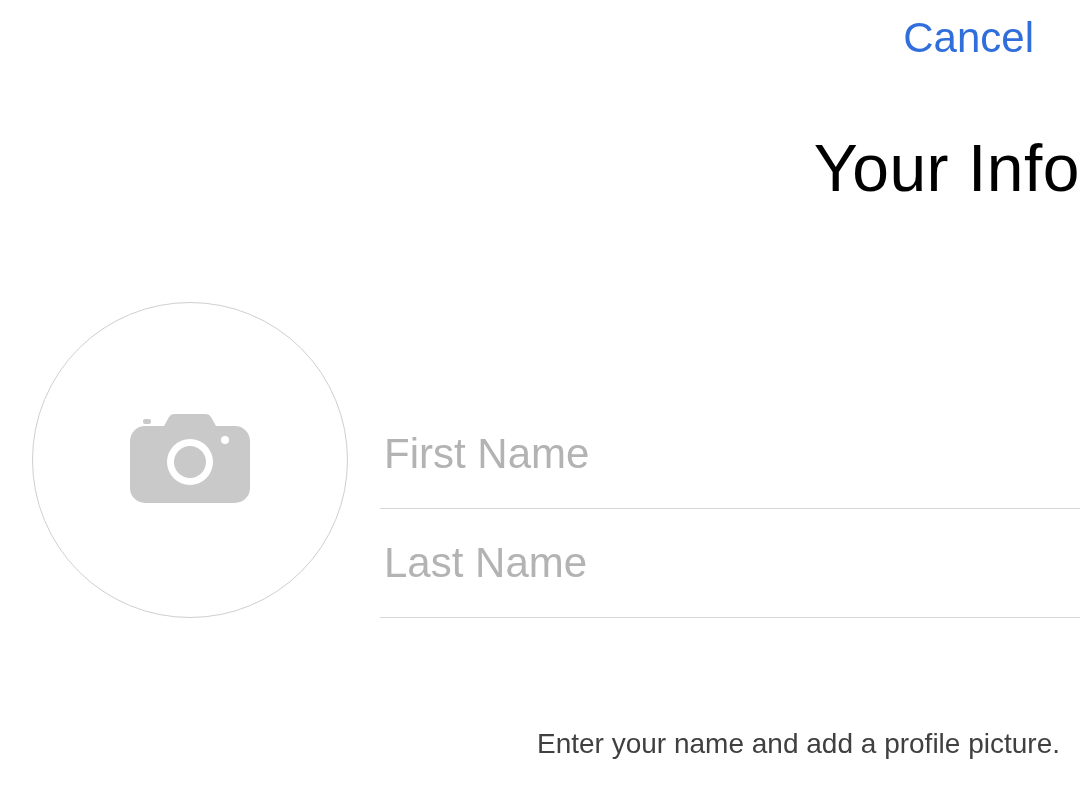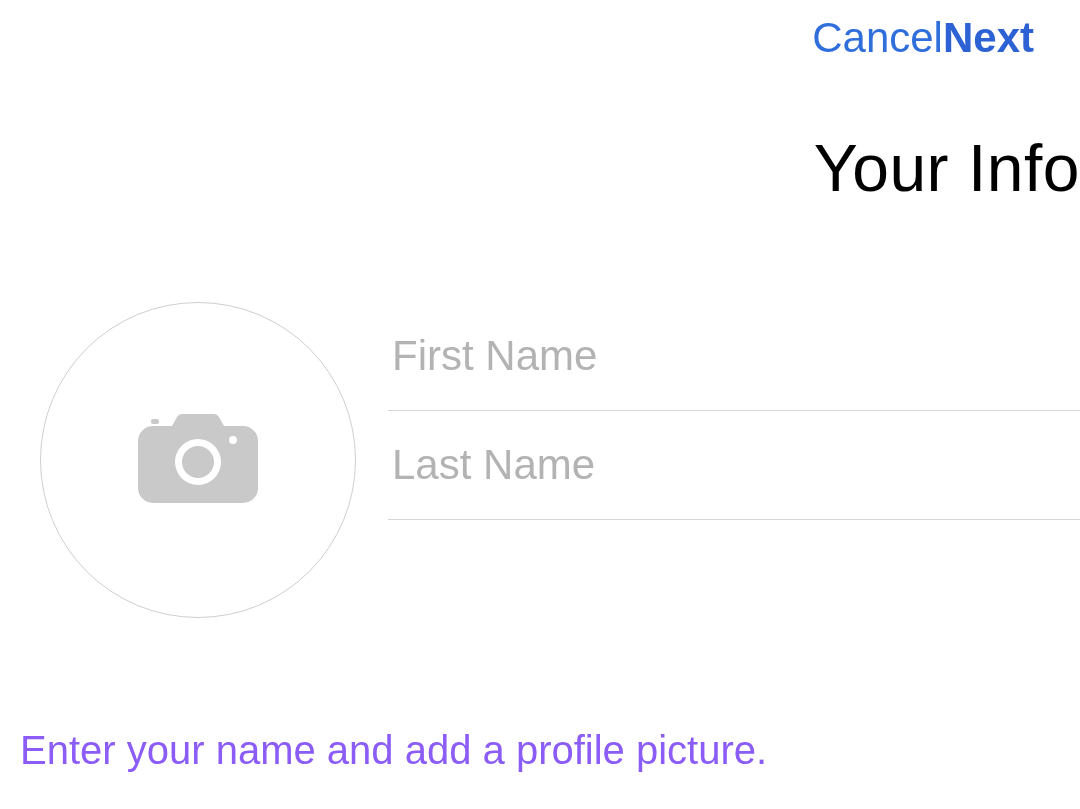--- a/index.html
+++ b/index.html
@@ -42,23 +42,24 @@
     .title {
       text-align: right;
       font-size: 66px;
       font-weight: 300;
       color: #000000;
       margin-top: 68px;
       letter-spacing: 0.5px;
     }
     .form-row {
       display: flex;
-      align-items: flex-start;
+      align-items: flex-end;
       margin-top: 96px;
-      padding-left: 40px;
+      padding-left: 24px;
+      margin-left: 8px;
     }
     .avatar-circle {
       width: 316px;
       height: 316px;
       border-radius: 50%;
       border: 1.5px solid #cfcfcf;
       display: flex;
       align-items: center;
       justify-content: center;
       flex-shrink: 0;
@@ -83,34 +84,33 @@
       font-family: inherit;
       padding: 30px 4px 30px 4px;
       outline: none;
       color: #000000;
       background: transparent;
     }
     .text-input::placeholder {
       color: #b3b3b3;
     }
     .helper {
-      text-align: left;
-      color: #8b5cf6;
-      font-size: 40px;
+      text-align: right;
+      color: #404040;
+      font-size: 28px;
       font-weight: 400;
       margin-top: 110px;
       padding: 0 20px;
     }
   </style>
 </head>
 <body>
 
 <div class="navbar">
   <button class="nav-cancel">Cancel</button>
-  <button class="nav-next">Next</button>
 </div>
 
 <h1 class="title">Your Info</h1>
 
 <div class="form-row">
   <div class="avatar-circle">
     <span>
       <svg class="camera-svg" viewBox="0 0 120 100">
         <path d="M44 6 h32 a6 6 0 0 1 5 3 l5 9 h19 a15 15 0 0 1 15 15 v47 a15 15 0 0 1 -15 15 h-90 a15 15 0 0 1 -15 -15 v-47 a15 15 0 0 1 15 -15 h19 l5 -9 a6 6 0 0 1 5 -3 z"></path>
         <rect x="13" y="11" width="8" height="5" rx="2"></rect>

